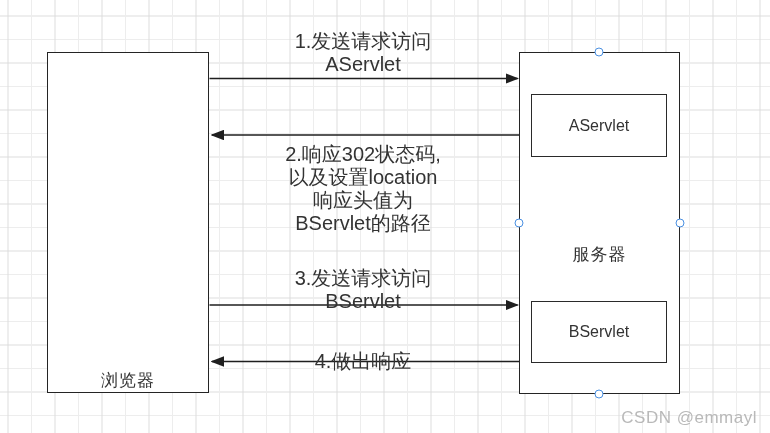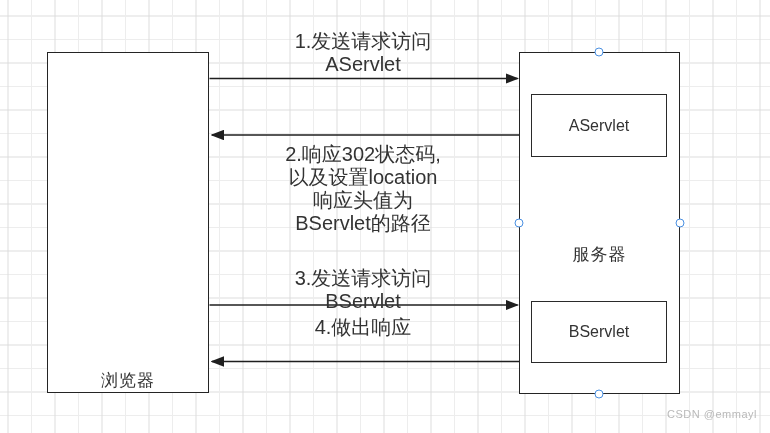--- a/index.html
+++ b/index.html
@@ -91,26 +91,26 @@
     width: 240px;
     text-align: center;
     font-size: 20px;
     line-height: 23px;
     color: #333333;
     white-space: pre-line;
   }
   .flow-label-1 { top: 30px; }
   .flow-label-2 { top: 143px; }
   .flow-label-3 { top: 255px; margin-top: 12px; }
-  .flow-label-4 { top: 316px; }
+  .flow-label-4 { top: 350px; }
   .watermark {
     position: absolute;
     right: 13px;
     top: 408px;
-    font-size: 11px;
+    font-size: 17px;
     color: #b9b9b9;
     letter-spacing: 0.5px;
   }
 </style>
 </head>
 <body>
 
 <div class="canvas">
 
   <svg class="arrows-svg" viewBox="0 0 770 433">

